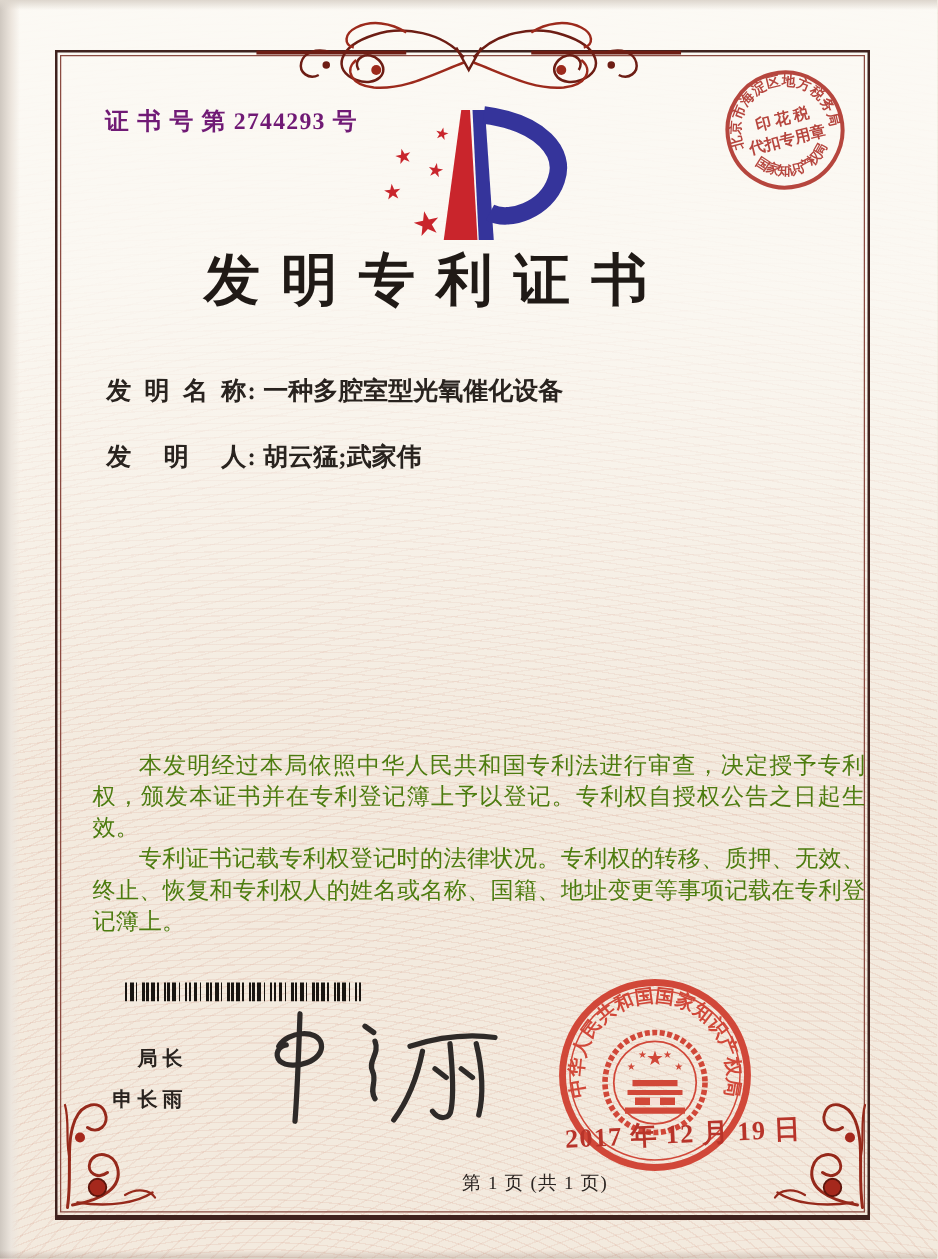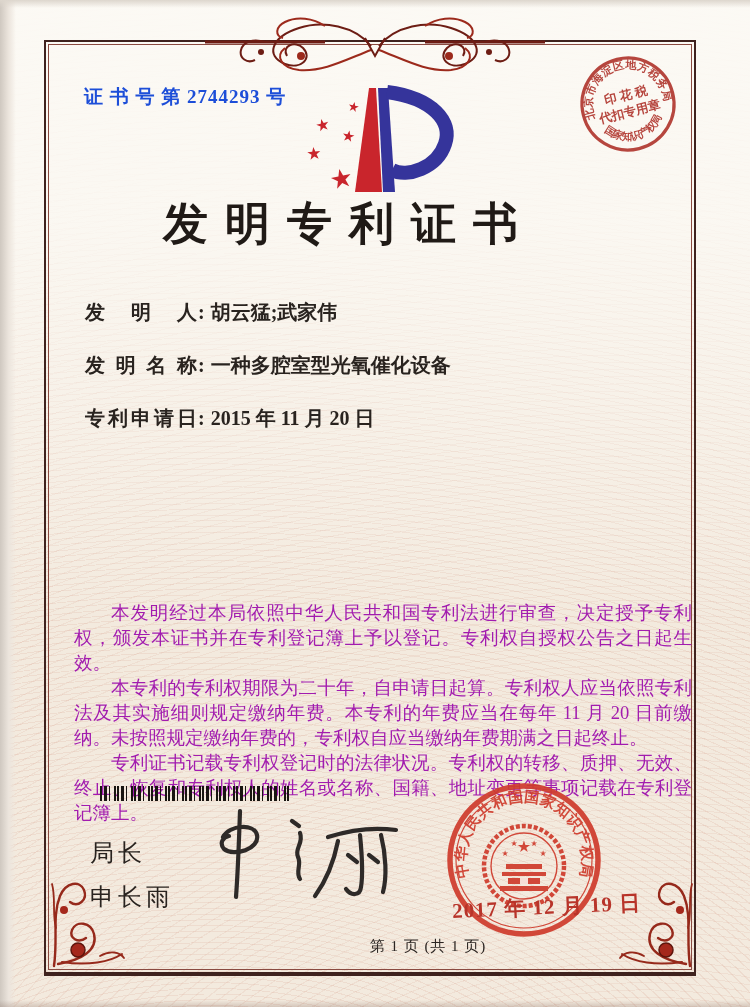--- a/index.html
+++ b/index.html
@@ -22,46 +22,46 @@
   .edge-top{position:absolute;left:0;top:0;right:0;height:8px;
     background:linear-gradient(180deg,#ddd6cd,rgba(236,229,221,0));}
   .edge-bottom{position:absolute;left:0;bottom:0;right:0;height:7px;
     background:linear-gradient(0deg,rgba(120,90,80,.25),rgba(236,229,221,0));}
 
   .frame-outer{position:absolute;left:44px;top:40px;width:648px;height:930px;
     border:2px solid #3f221e;border-bottom-width:4px;}
   .frame-inner{position:absolute;inset:2px;border:1px solid #8a4a40;}
 
   .cert-number{position:absolute;left:84px;top:84px;font-size:19px;font-weight:700;
-    letter-spacing:1px;color:#1d4ed8;}
+    letter-spacing:1px;color:#701a75;}
 
   .logo{position:absolute;left:295px;top:84px;width:172px;height:114px;}
 
   .tax-stamp{position:absolute;left:553px;top:29px;width:150px;height:150px;opacity:.88;}
 
   .title{position:absolute;left:44px;width:610px;top:194px;text-align:center;
     font-size:45px;font-weight:700;letter-spacing:17px;margin-right:-17px;color:#201a16;}
 
   .fields{position:absolute;left:85px;top:299px;width:560px;font-size:20px;font-weight:700;}
   .frow{height:33px;margin-bottom:20px;white-space:nowrap;}
   .flabel{display:inline-block;width:112px;text-align:justify;text-align-last:justify;vertical-align:top;}
   .colon{display:inline-block;margin:0 6px 0 1px;}
 
   .bodytext{position:absolute;left:74px;top:601px;width:618px;
-    font-size:18.5px;line-height:25px;text-align:justify;color:#a21caf;}
+    font-size:18.5px;line-height:25px;text-align:justify;color:#4d7c0f;}
   .bodytext p{margin:0;text-indent:2em;}
 
   .barcode{position:absolute;left:100px;top:786px;width:190px;height:15px;
     background:repeating-linear-gradient(90deg,
       #191511 0 2px, rgba(0,0,0,0) 2px 4px,
       #191511 4px 7px, rgba(0,0,0,0) 7px 9px,
       #191511 9px 10px, rgba(0,0,0,0) 10px 14px,
       #191511 14px 16px, rgba(0,0,0,0) 16px 17px);}
 
-  .signer{position:absolute;left:90px;top:837px;font-size:24px;font-weight:400;letter-spacing:4px;}
+  .signer{position:absolute;left:90px;top:837px;font-size:16px;font-weight:700;letter-spacing:4px;text-align:right;}
   .signer div{margin-bottom:12px;}
   .signature{position:absolute;left:210px;top:799px;width:190px;height:110px;}
 
   .office-seal{position:absolute;left:444px;top:780px;width:160px;height:160px;opacity:.92;}
   .seal-date{position:absolute;left:452px;top:893px;font-size:21px;font-weight:700;
     color:#b8342a;letter-spacing:1px;transform:rotate(-2.5deg);}
 
   .footer{position:absolute;left:44px;width:648px;top:937px;text-align:center;
     font-size:15px;letter-spacing:1px;padding-left:60px;color:#2b2522;}
 
@@ -152,33 +152,29 @@
     <text font-size="10.5" font-weight="bold"><textPath href="#taxBottom" textLength="69">国家知识产权局</textPath></text>
     <text x="75" y="70" font-size="12.5" font-weight="bold" text-anchor="middle">印 花 税</text>
     <text x="75" y="87" font-size="12.5" font-weight="bold" text-anchor="middle">代扣专用章</text>
   </g>
 </svg>
 
 <div class="title">发明专利证书</div>
 
 <div class="fields">
   <div class="frow">
-    <span class="flabel">发明人</span><span class="colon">:</span><span>胡云猛;武家伟</span>
-  </div>
-  <div class="frow">
     <span class="flabel">发明名称</span><span class="colon">:</span><span>一种多腔室型光氧催化设备</span>
   </div>
   <div class="frow">
-    <span class="flabel">专利申请日</span><span class="colon">:</span><span>2015 年 11 月 20 日</span>
+    <span class="flabel">发明人</span><span class="colon">:</span><span>胡云猛;武家伟</span>
   </div>
 </div>
 
 <div class="bodytext">
   <p>本发明经过本局依照中华人民共和国专利法进行审查，决定授予专利权，颁发本证书并在专利登记簿上予以登记。专利权自授权公告之日起生效。</p>
-  <p>本专利的专利权期限为二十年，自申请日起算。专利权人应当依照专利法及其实施细则规定缴纳年费。本专利的年费应当在每年 11 月 20 日前缴纳。未按照规定缴纳年费的，专利权自应当缴纳年费期满之日起终止。</p>
   <p>专利证书记载专利权登记时的法律状况。专利权的转移、质押、无效、终止、恢复和专利权人的姓名或名称、国籍、地址变更等事项记载在专利登记簿上。</p>
 </div>
 
 <div class="barcode"></div>
 
 <div class="signer">
   <div>局长</div>
   <div>申长雨</div>
 </div>
 

